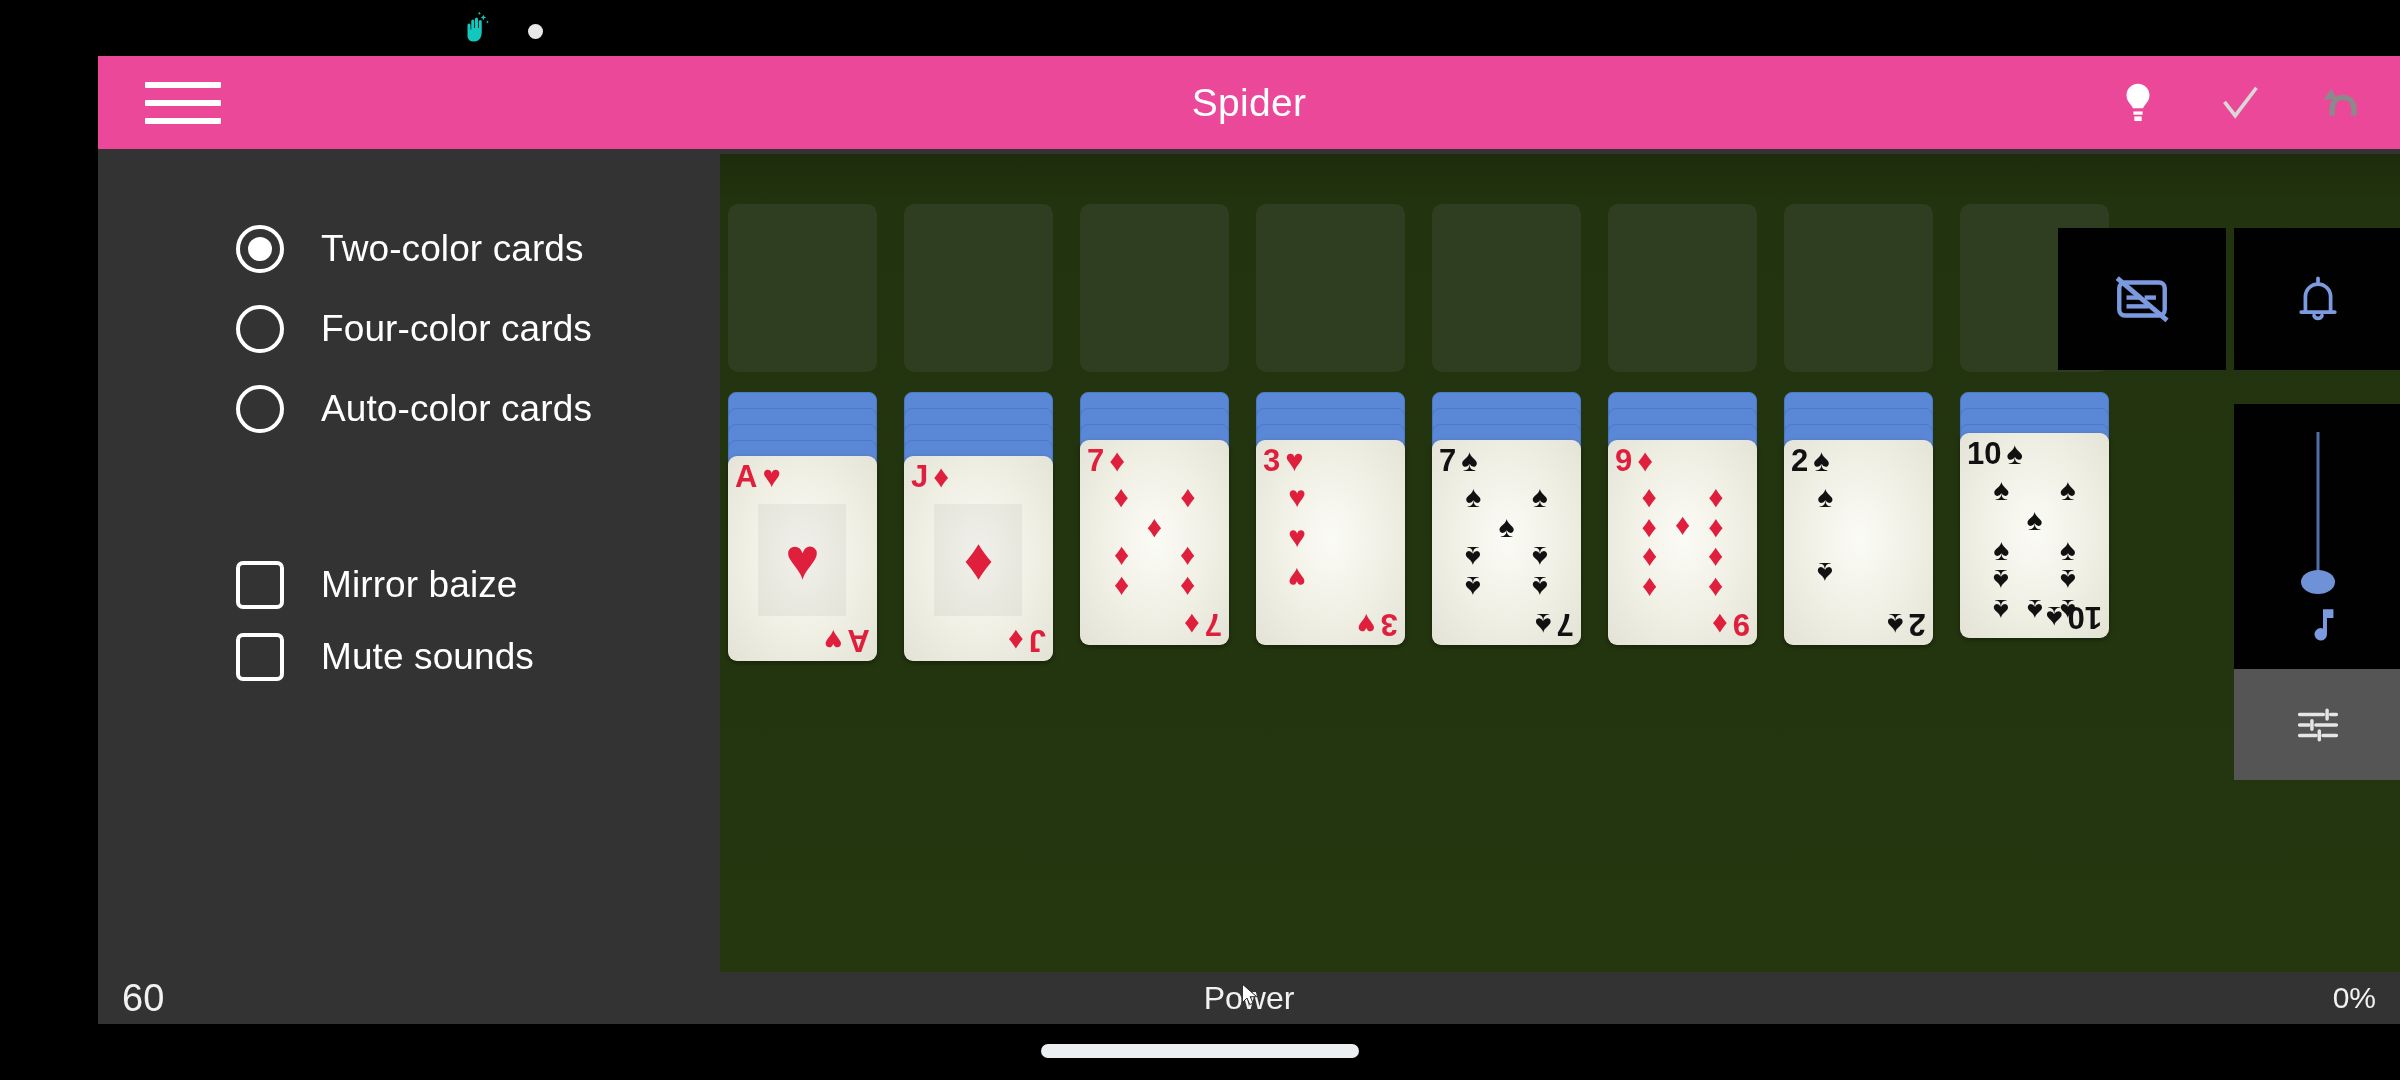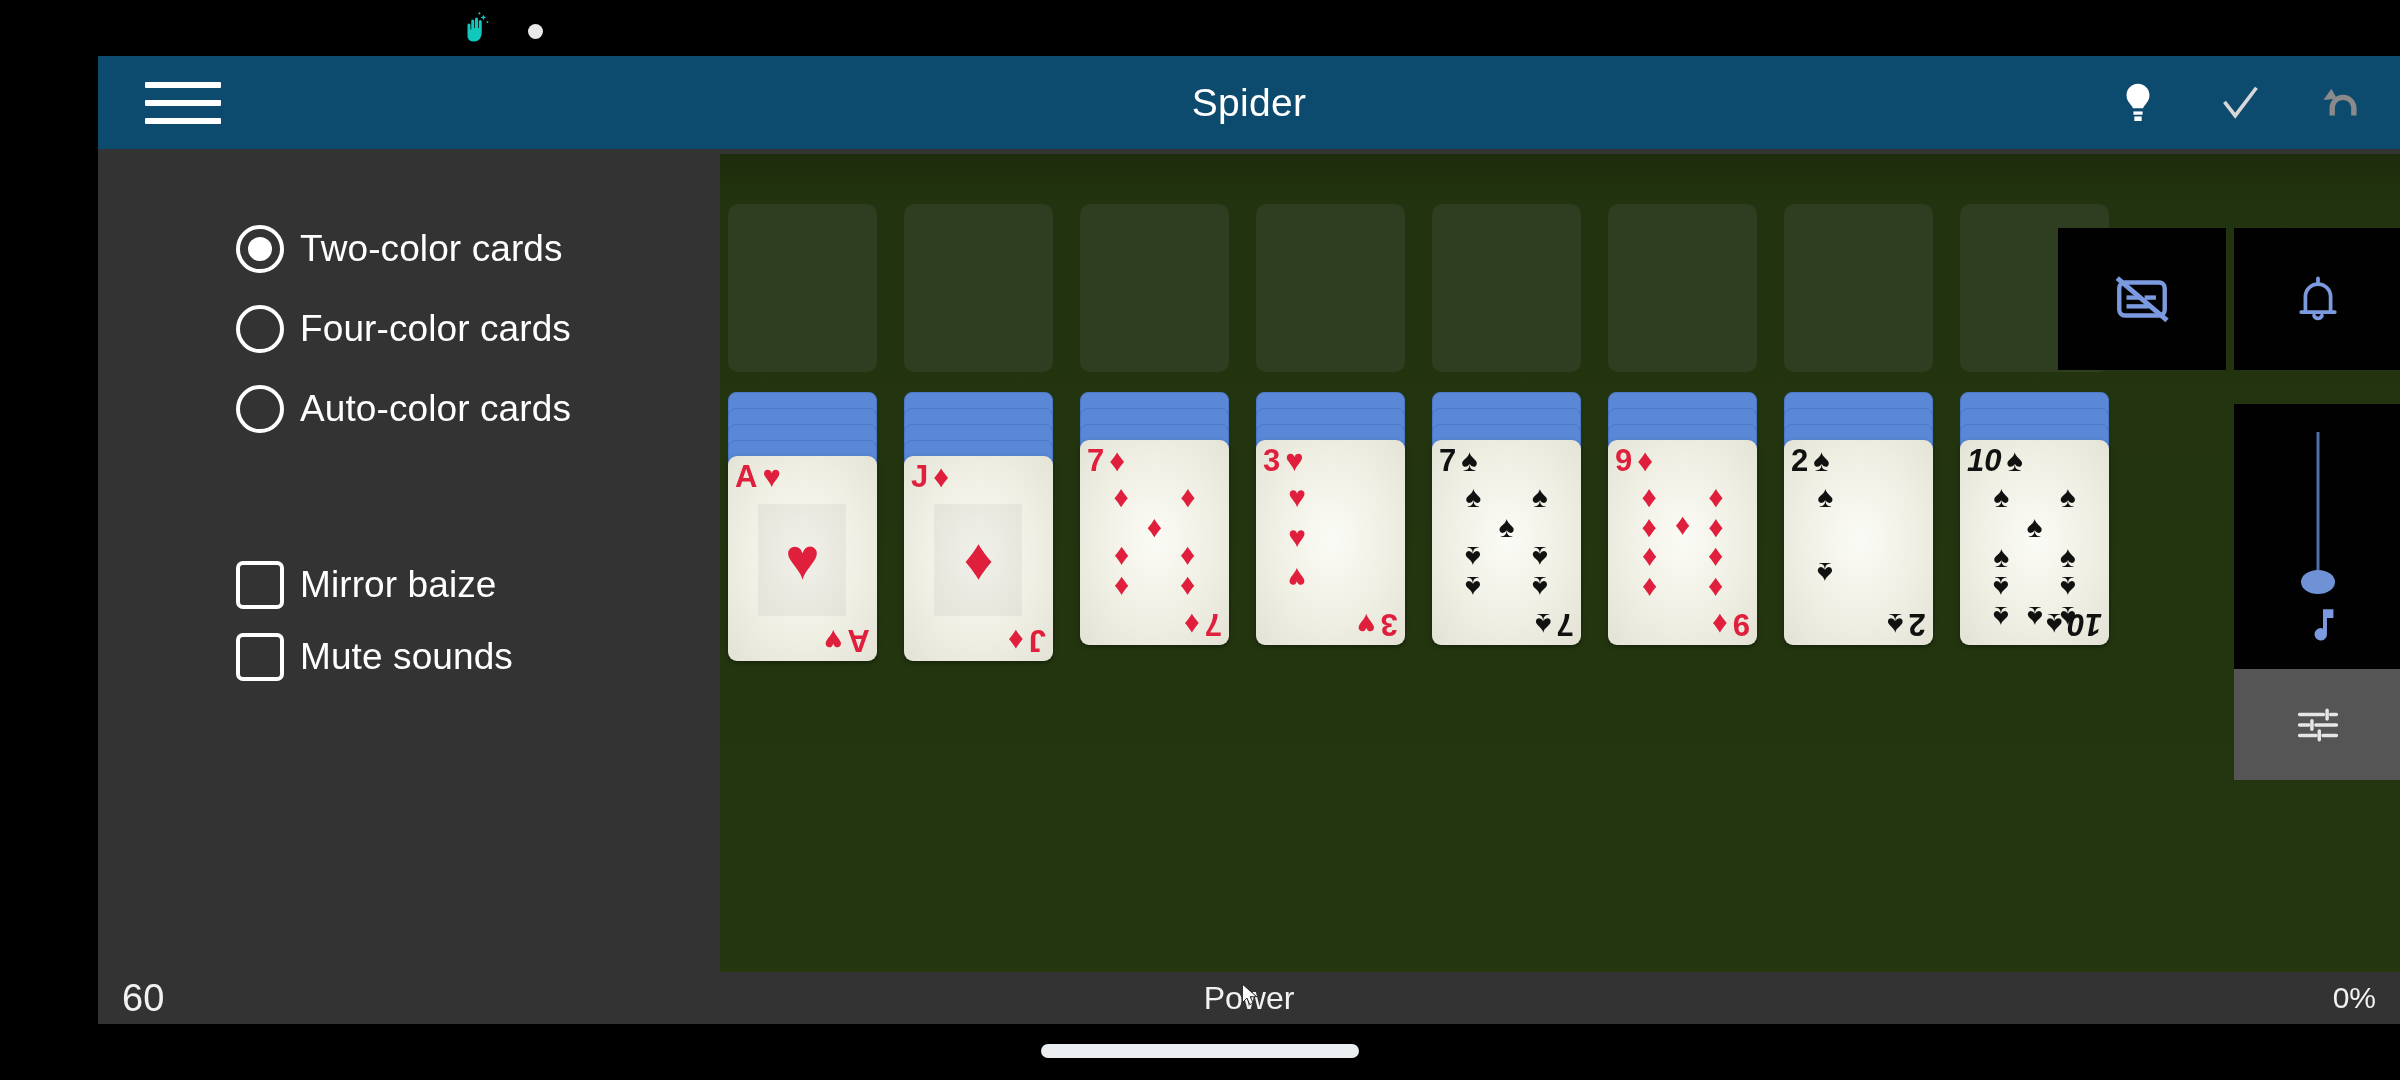--- a/index.html
+++ b/index.html
@@ -30,21 +30,21 @@
 
   
   .app-window {
     position:absolute; left:98px; top:56px; width:2302px; height:968px;
     background:#333333;
   }
 
   
   .appbar {
     position:absolute; left:0; top:0; width:2302px; height:93px;
-    background:#0c4a6e;
+    background:#ec4899;
   }
   .hamburger {
     position:absolute; left:47px; top:26px; width:76px; height:42px;
     cursor:pointer;
   }
   .hamburger span {
     display:block; width:76px; height:6px; background:#fff; margin-bottom:12px;
     border-radius:1px;
   }
   .hamburger span:last-child { margin-bottom:0; }
@@ -142,21 +142,21 @@
   .drawer {
     position:absolute; left:0; top:93px; width:622px; height:875px;
     background:#333333; z-index:50;
   }
   .opt {
     position:absolute; left:0; width:622px; height:80px;
     display:flex; align-items:center; cursor:pointer;
   }
   .opt-label {
     color:#ffffff; font-size:37px; font-weight:400; letter-spacing:0.1px;
-    margin-left:16px; white-space:nowrap;
+    margin-left:37px; white-space:nowrap;
   }
   .radio {
     margin-left:138px; width:48px; height:48px; border-radius:50%;
     border:4px solid #ffffff; position:relative; flex:0 0 auto;
   }
   .radio.on::after {
     content:""; position:absolute; left:50%; top:50%;
     width:24px; height:24px; background:#fff; border-radius:50%;
     transform:translate(-50%,-50%);
   }
@@ -414,21 +414,21 @@
                 <div class="corner-br blk">
                   <span>2</span>
                   <span>♠</span>
                 </div>
               </div>
             </div>
             <div class="pile" style="left: 1240px;">
               <div class="cardback" style="top: 0px;"></div>
               <div class="cardback" style="top: 16px;"></div>
               <div class="cardback" style="top: 32px;"></div>
-              <div class="card-face" style="top: 48px; font-style: italic;">
+              <div class="card-face" style="top: 41px;">
                 <div class="corner-tl blk">
                   <span>10</span>
                   <span>♠</span>
                 </div>
                 <div class="pips">
                   <div class="pipgrid" style="grid-template-columns: repeat(3, 1fr); grid-template-rows: repeat(8, 1fr);">
                     <div class="pip blk" style="grid-area: 1 / 1;">♠</div>
                     <div class="pip blk" style="grid-area: 1 / 3;">♠</div>
                     <div class="pip blk" style="grid-area: 2 / 2;">♠</div>
                     <div class="pip blk" style="grid-area: 3 / 1;">♠</div>

